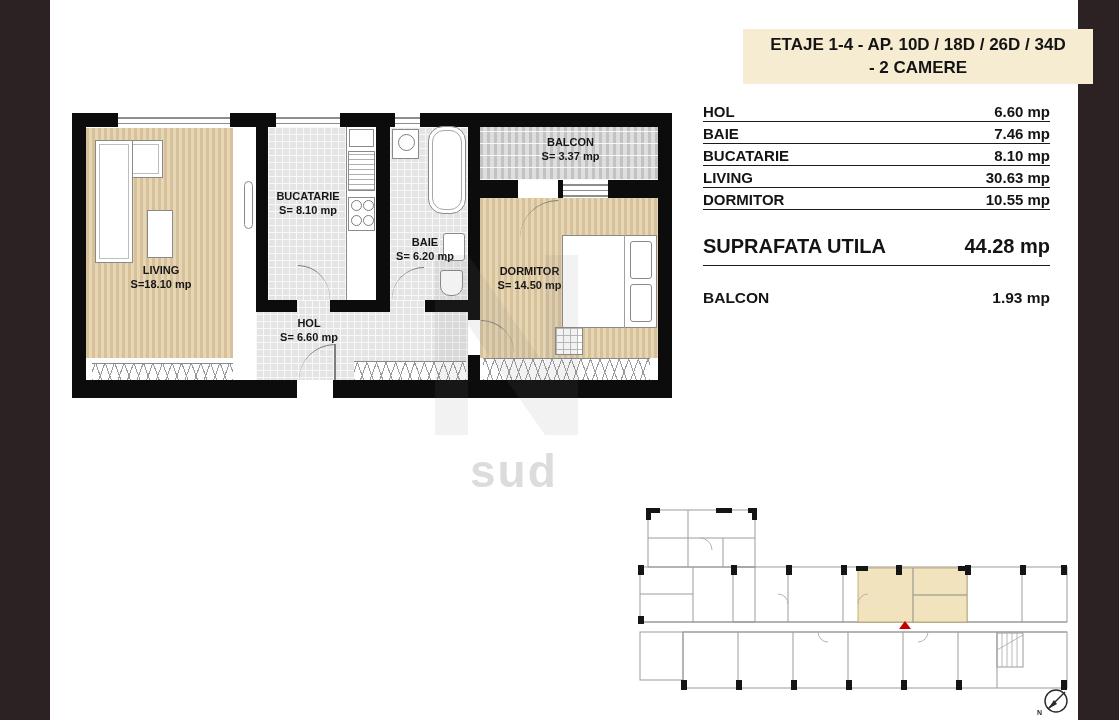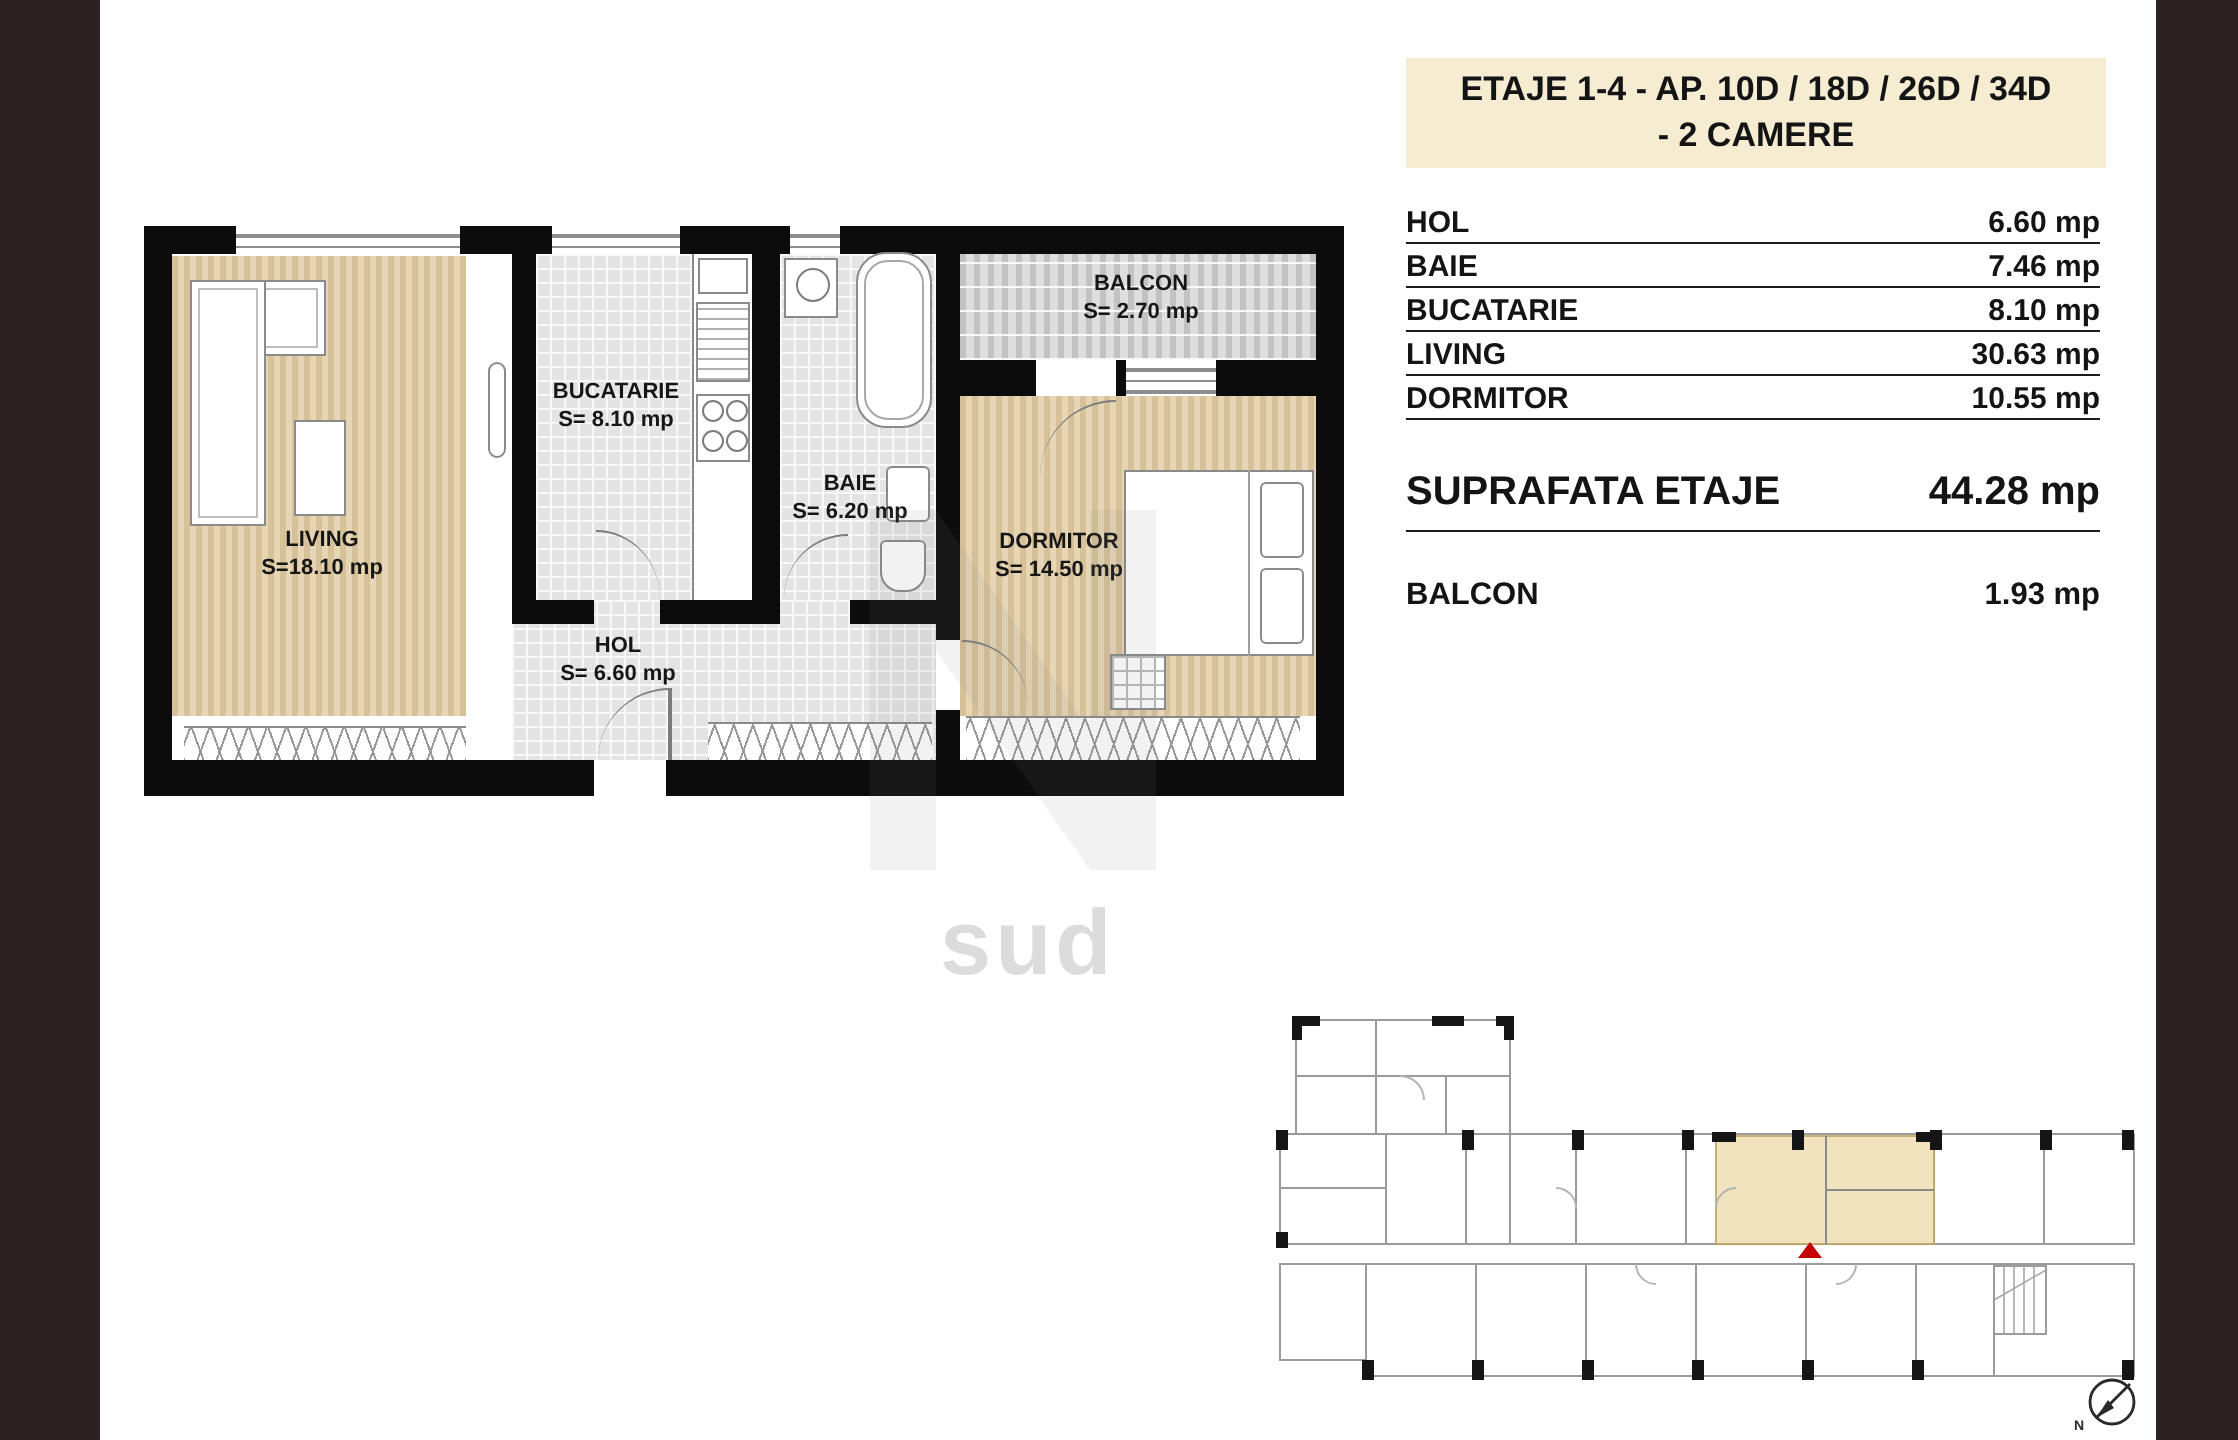--- a/index.html
+++ b/index.html
@@ -3,21 +3,21 @@
 <meta charset="utf-8">
 <style>
   html,body{margin:0;padding:0;background:#ffffff;}
   .page{position:relative;width:1119px;height:720px;background:#fff;overflow:hidden;
         font-family:"Liberation Sans",sans-serif;}
   .frame{position:absolute;top:0;height:720px;background:#2c2123;}
   .frame.left{left:0;width:50px;}
   .frame.right{left:1078px;width:41px;}
 
   
-  .band{position:absolute;left:703px;top:29px;width:350px;height:55px;background:#f5ecd2;
+  .band{position:absolute;left:743px;top:29px;width:350px;height:55px;background:#f5ecd2;
         display:flex;flex-direction:column;align-items:center;justify-content:center;
         font-weight:bold;font-size:17px;color:#141414;line-height:1.35;}
   .areas{position:absolute;left:703px;top:100px;width:347px;color:#141414;}
   .arow{display:flex;justify-content:space-between;align-items:flex-end;
         font-weight:bold;font-size:15px;padding:3px 0 1px;border-bottom:1.7px solid #1b1b1b;}
   .total{display:flex;justify-content:space-between;margin-top:25px;font-weight:bold;font-size:20px;
          border-bottom:1.7px solid #1b1b1b;padding-bottom:7px;}
   .balc{display:flex;justify-content:space-between;margin-top:23px;font-weight:bold;font-size:15.5px;}
 
   
@@ -84,21 +84,21 @@
     </div>
     <div class="arow">
       <span>LIVING</span>
       <span>30.63 mp</span>
     </div>
     <div class="arow">
       <span>DORMITOR</span>
       <span>10.55 mp</span>
     </div>
     <div class="total">
-      <span>SUPRAFATA ETAJE</span>
+      <span>SUPRAFATA UTILA</span>
       <span>44.28 mp</span>
     </div>
     <div class="balc">
       <span>BALCON</span>
       <span>1.93 mp</span>
     </div>
   </div>
 
   <div class="plan">
 
@@ -197,21 +197,21 @@
     <div class="rlabel" style="left:187px;top:203px;width:100px;">
       <div>HOL</div>
       <div>S= 6.60 mp</div>
     </div>
     <div class="rlabel" style="left:405px;top:151px;width:105px;">
       <div>DORMITOR</div>
       <div>S= 14.50 mp</div>
     </div>
     <div class="rlabel" style="left:446px;top:22px;width:105px;">
       <div>BALCON</div>
-      <div>S= 2.70 mp</div>
+      <div>S= 3.37 mp</div>
     </div>
   </div>
 
 
   <svg class="keyplan" viewBox="0 0 447 220">
     <g fill="none" stroke="#9b9b9b" stroke-width="1">
       <rect x="20" y="12" width="107" height="57"></rect>
       <path d="M60 12 V69 M20 40 H127 M95 40 V69"></path>
       <rect x="12" y="69" width="115" height="55"></rect>
       <path d="M12 96 H65 M65 69 V124"></path>

